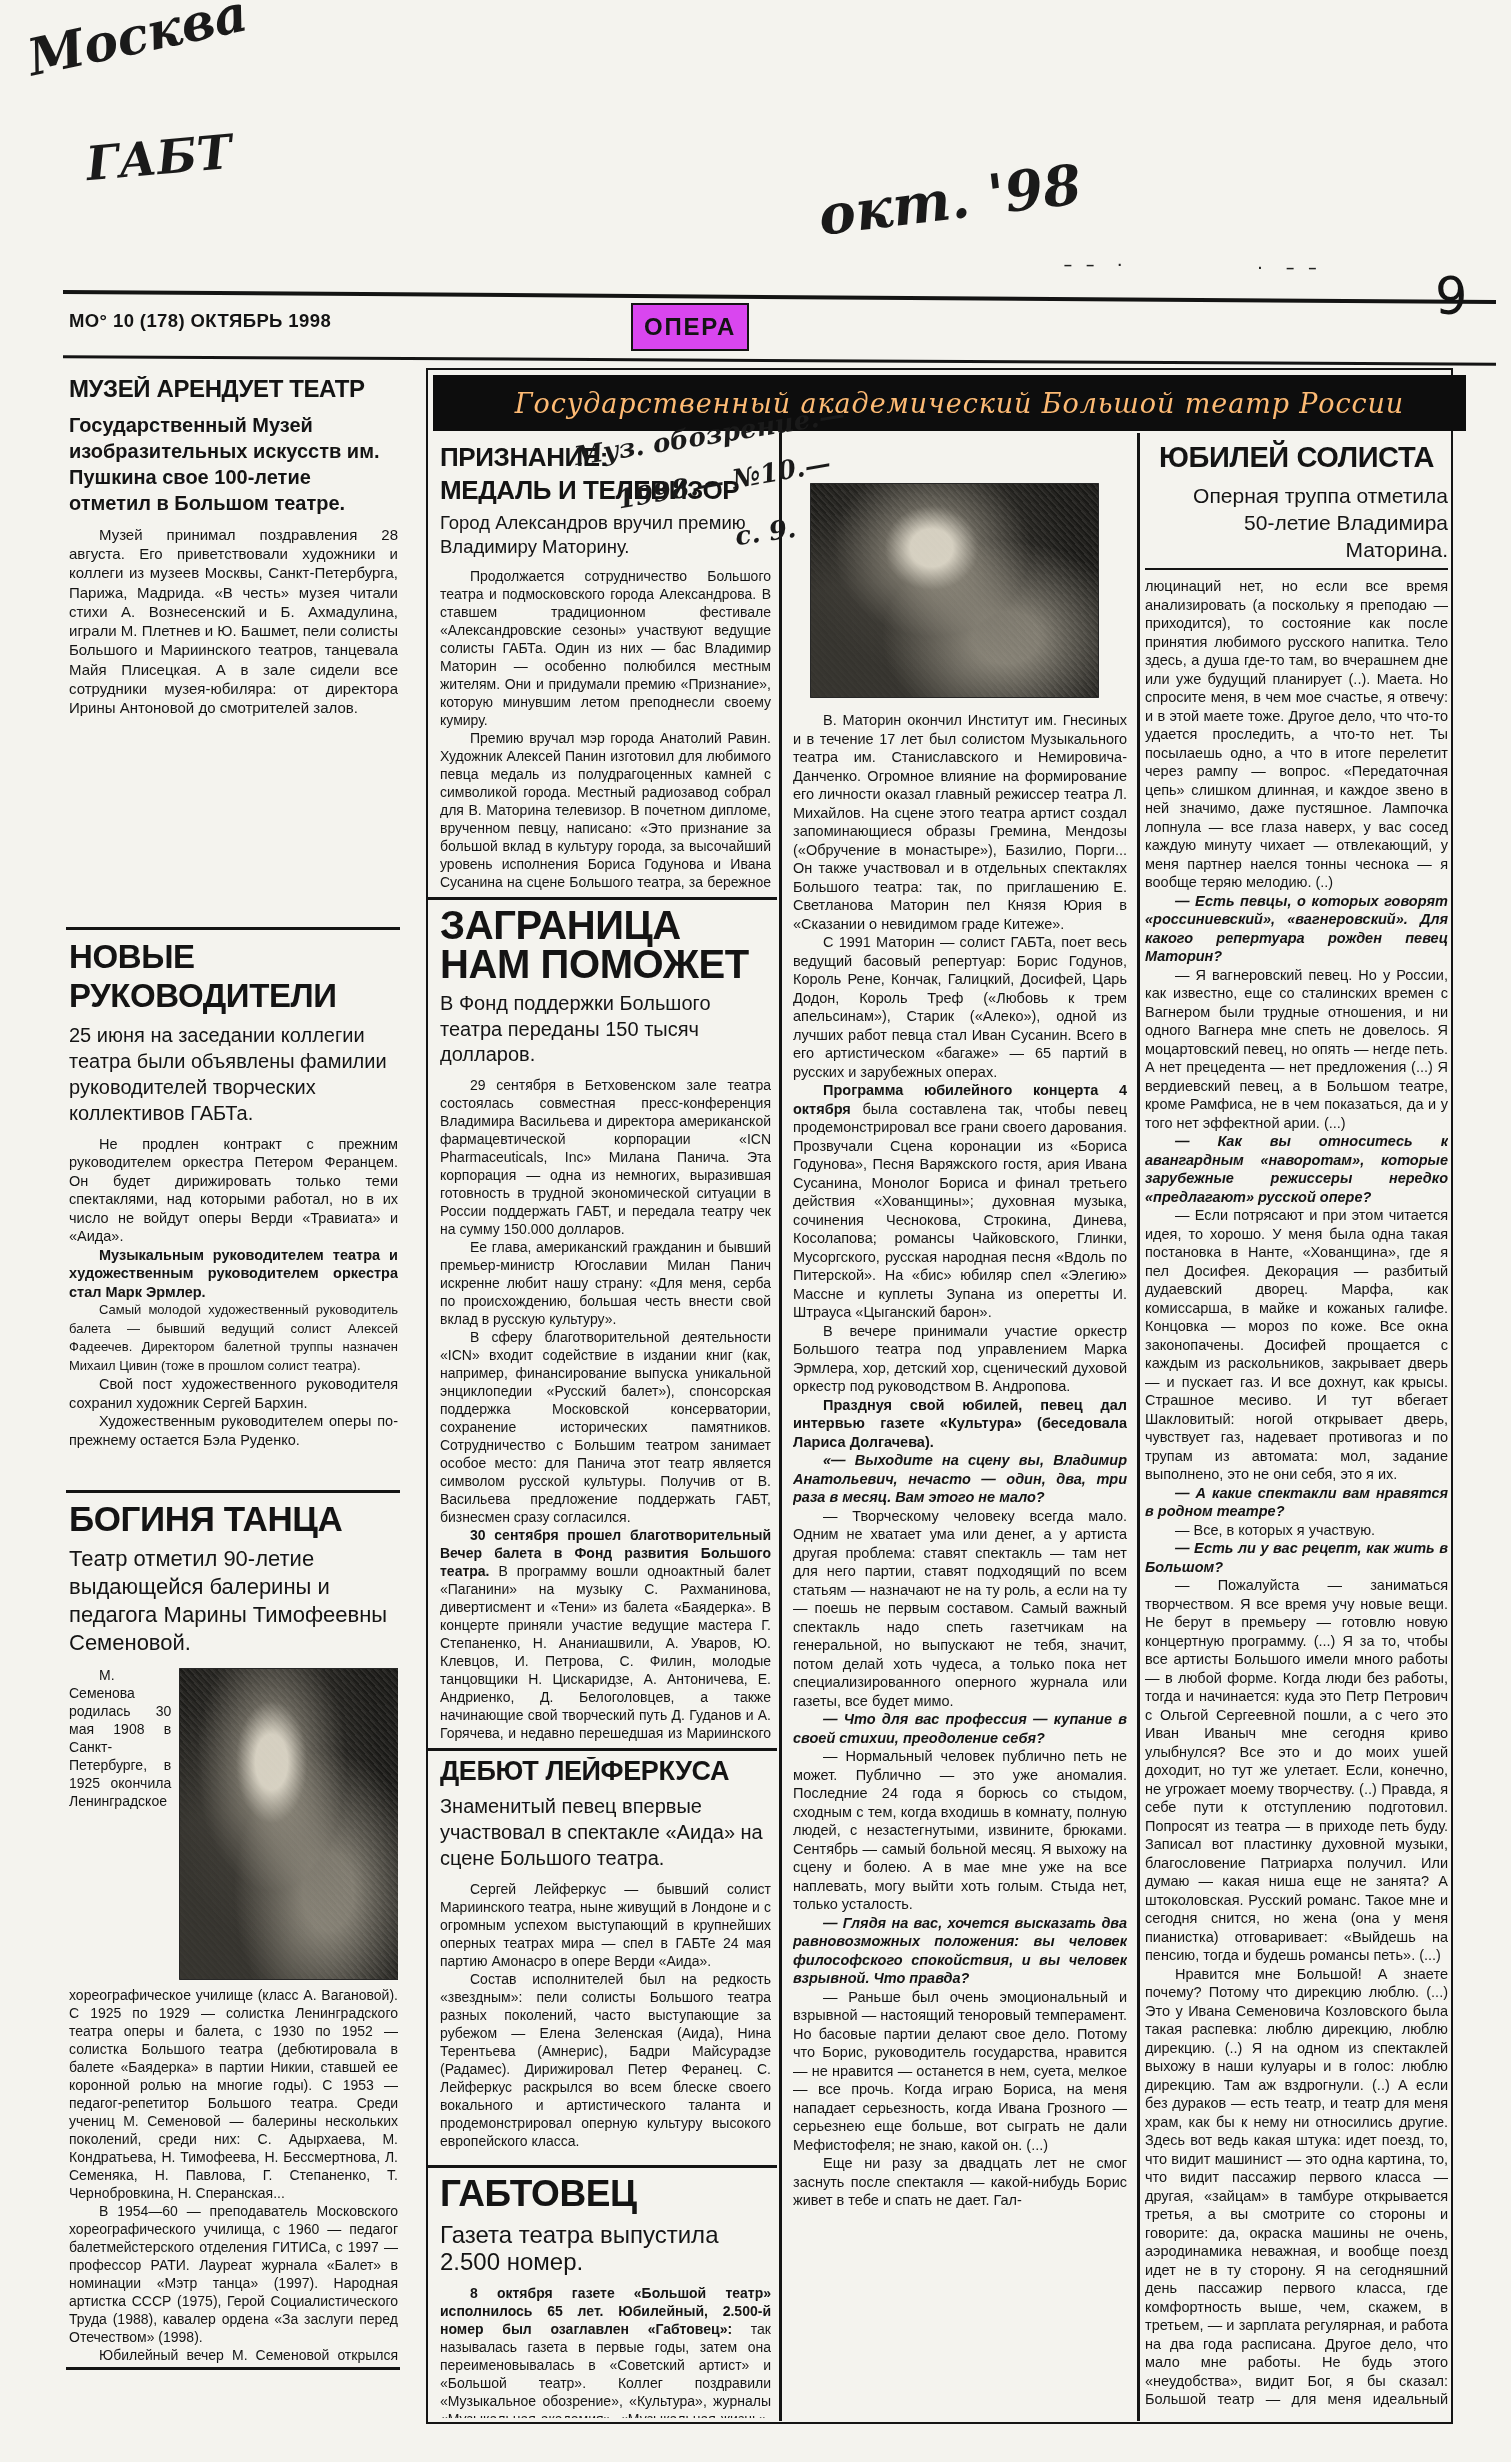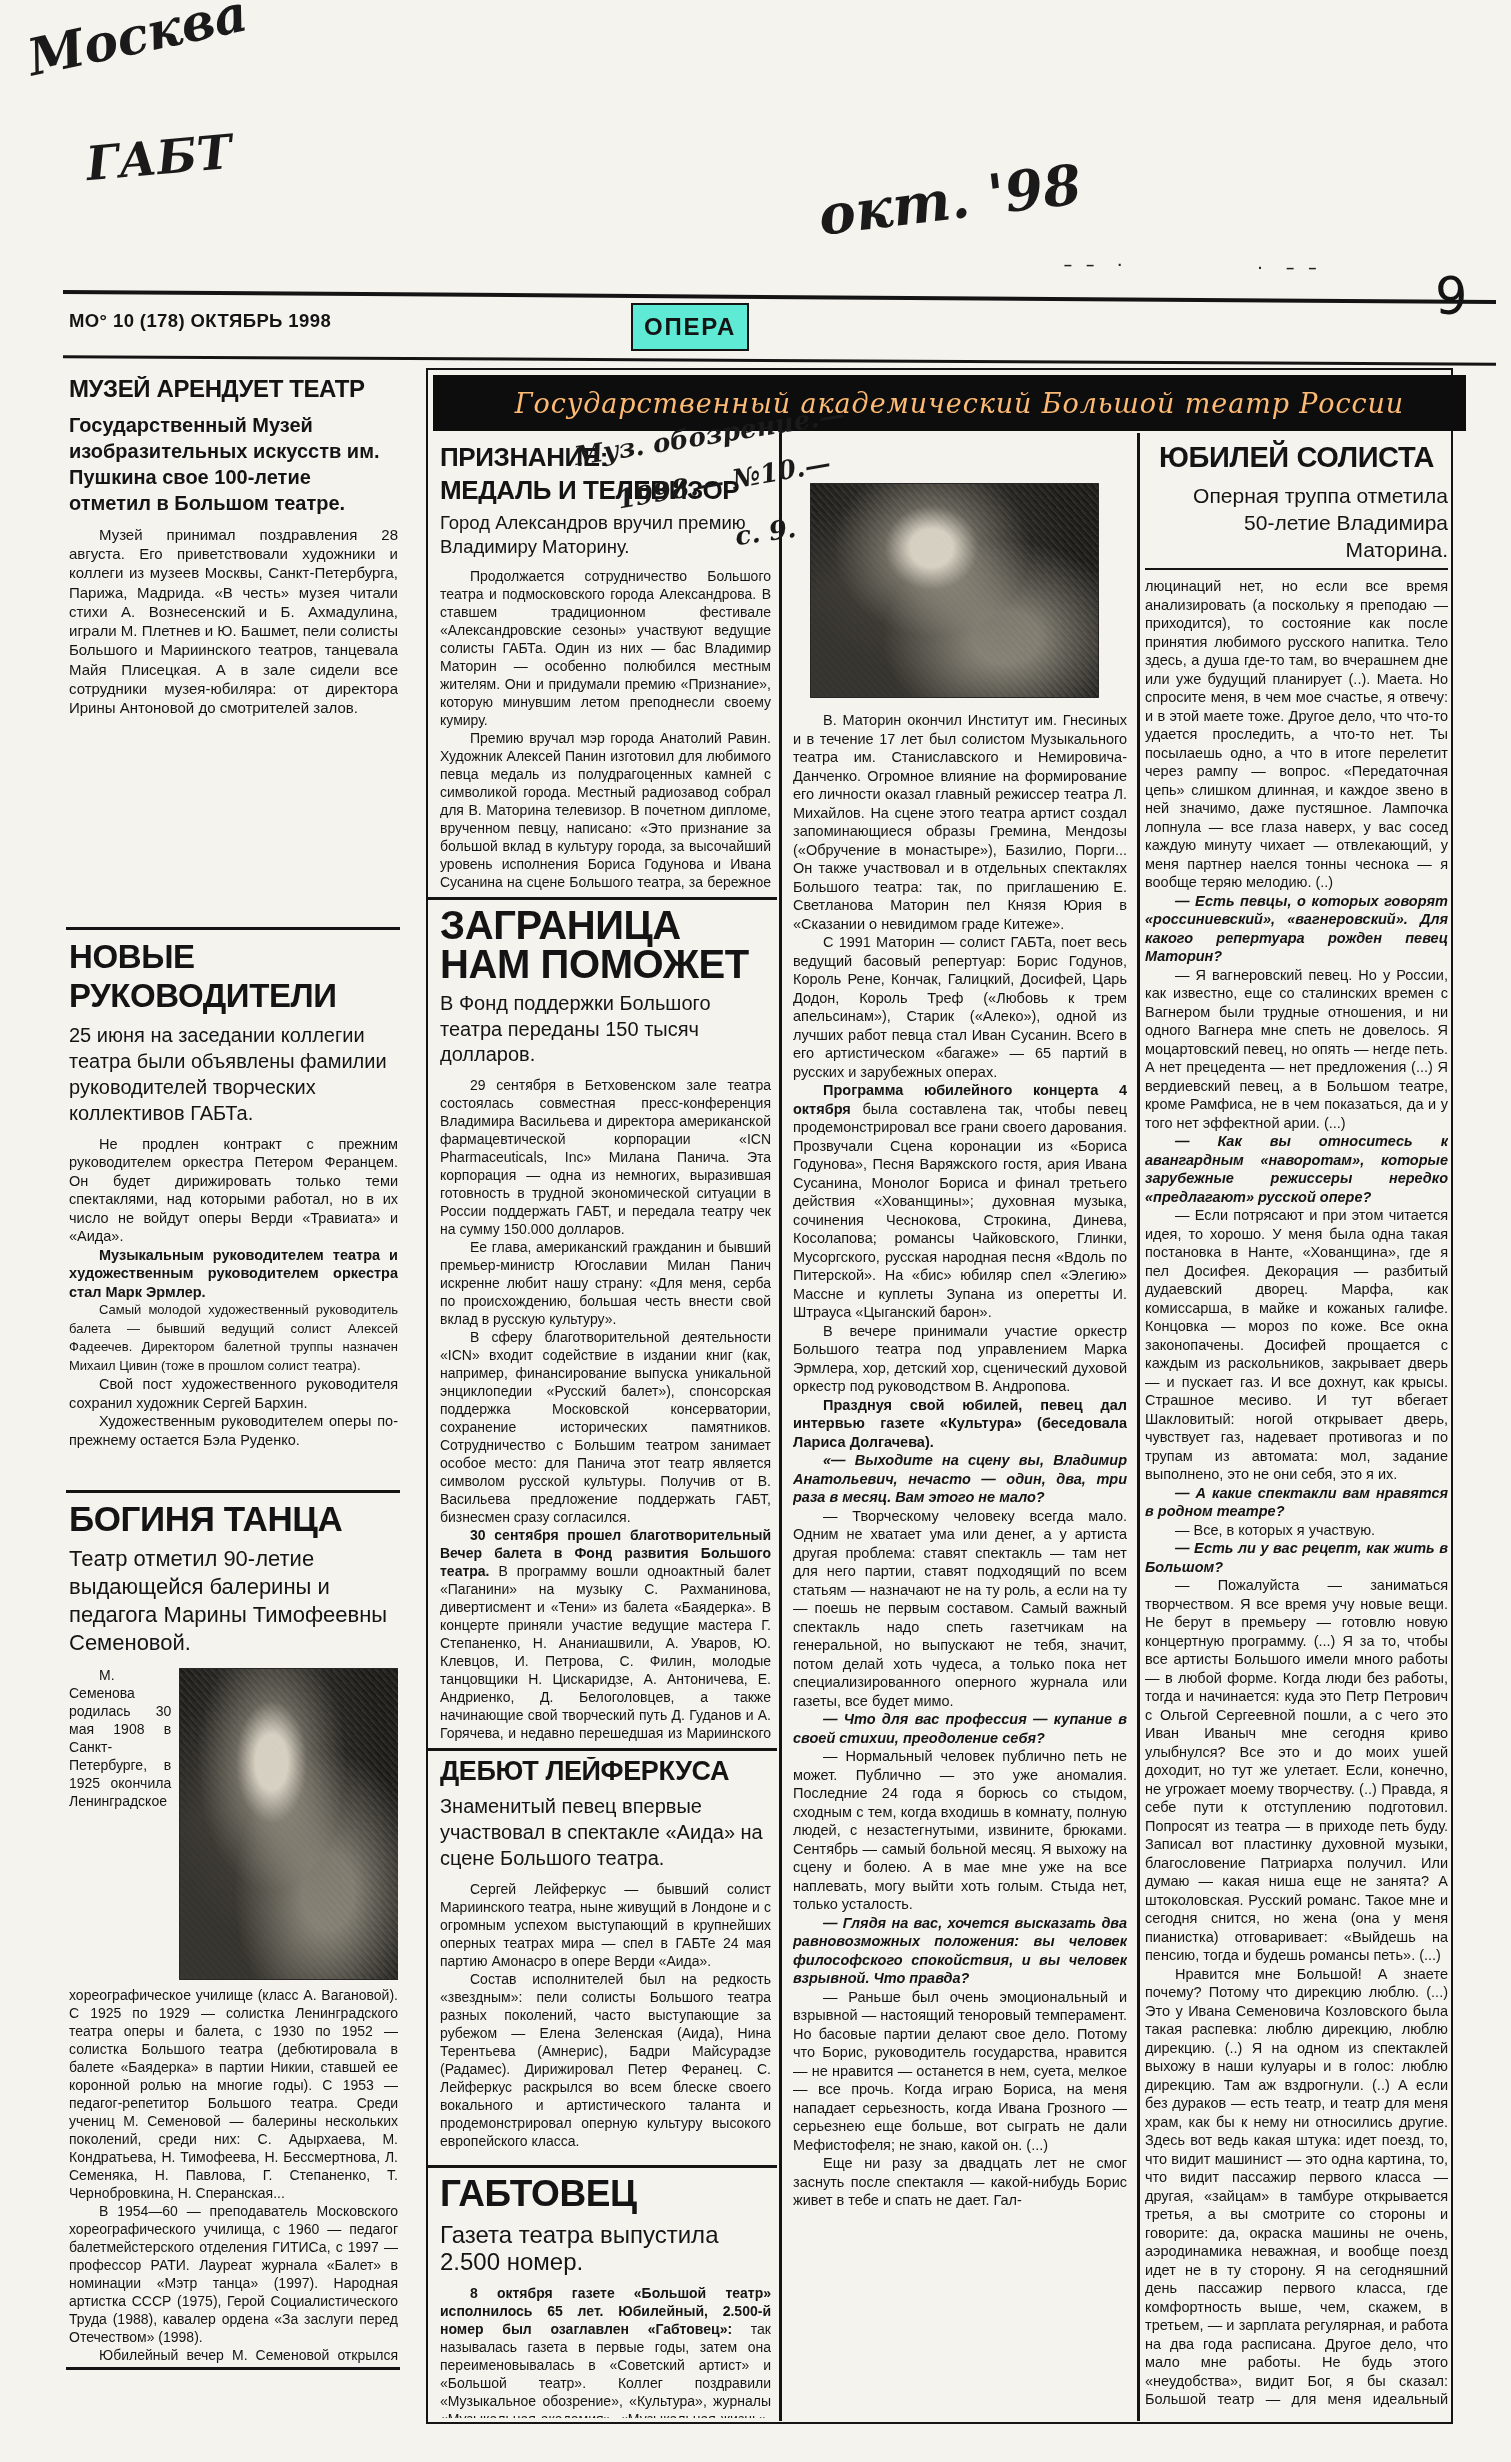--- a/index.html
+++ b/index.html
@@ -11,21 +11,21 @@
   
   .hw{
     position:absolute;font-family:"DejaVu Serif",serif;font-style:italic;font-weight:bold;
     color:#1a1a1a;white-space:nowrap;
   }
   
   .rule{position:absolute;background:#141414;}
   .issue{position:absolute;font-weight:bold;font-size:18.5px;letter-spacing:0.4px;}
   .opera-box{
     position:absolute;border:2.6px solid #141414;display:flex;align-items:center;justify-content:center;
-    font-weight:bold;font-size:24px;letter-spacing:1.8px;background:#5eead4;
+    font-weight:bold;font-size:24px;letter-spacing:1.8px;background:#d946ef;
   }
   .pageno{position:absolute;font-size:51px;font-weight:normal;font-family:"DejaVu Sans",sans-serif;}
   
   .mainbox{position:absolute;left:426px;top:368px;width:1027px;height:2056px;border:2.6px solid #141414;box-sizing:border-box;}
   .banner{
     position:absolute;left:433px;top:375px;width:1013px;height:56px;background:#0d0d0d;color:#fdba74;
     font-family:"DejaVu Serif",serif;font-style:italic;font-size:27px;letter-spacing:0.9px;
     display:flex;align-items:center;justify-content:center;white-space:nowrap;padding-left:20px;
   }
   .vr{position:absolute;width:2.6px;background:#141414;}

